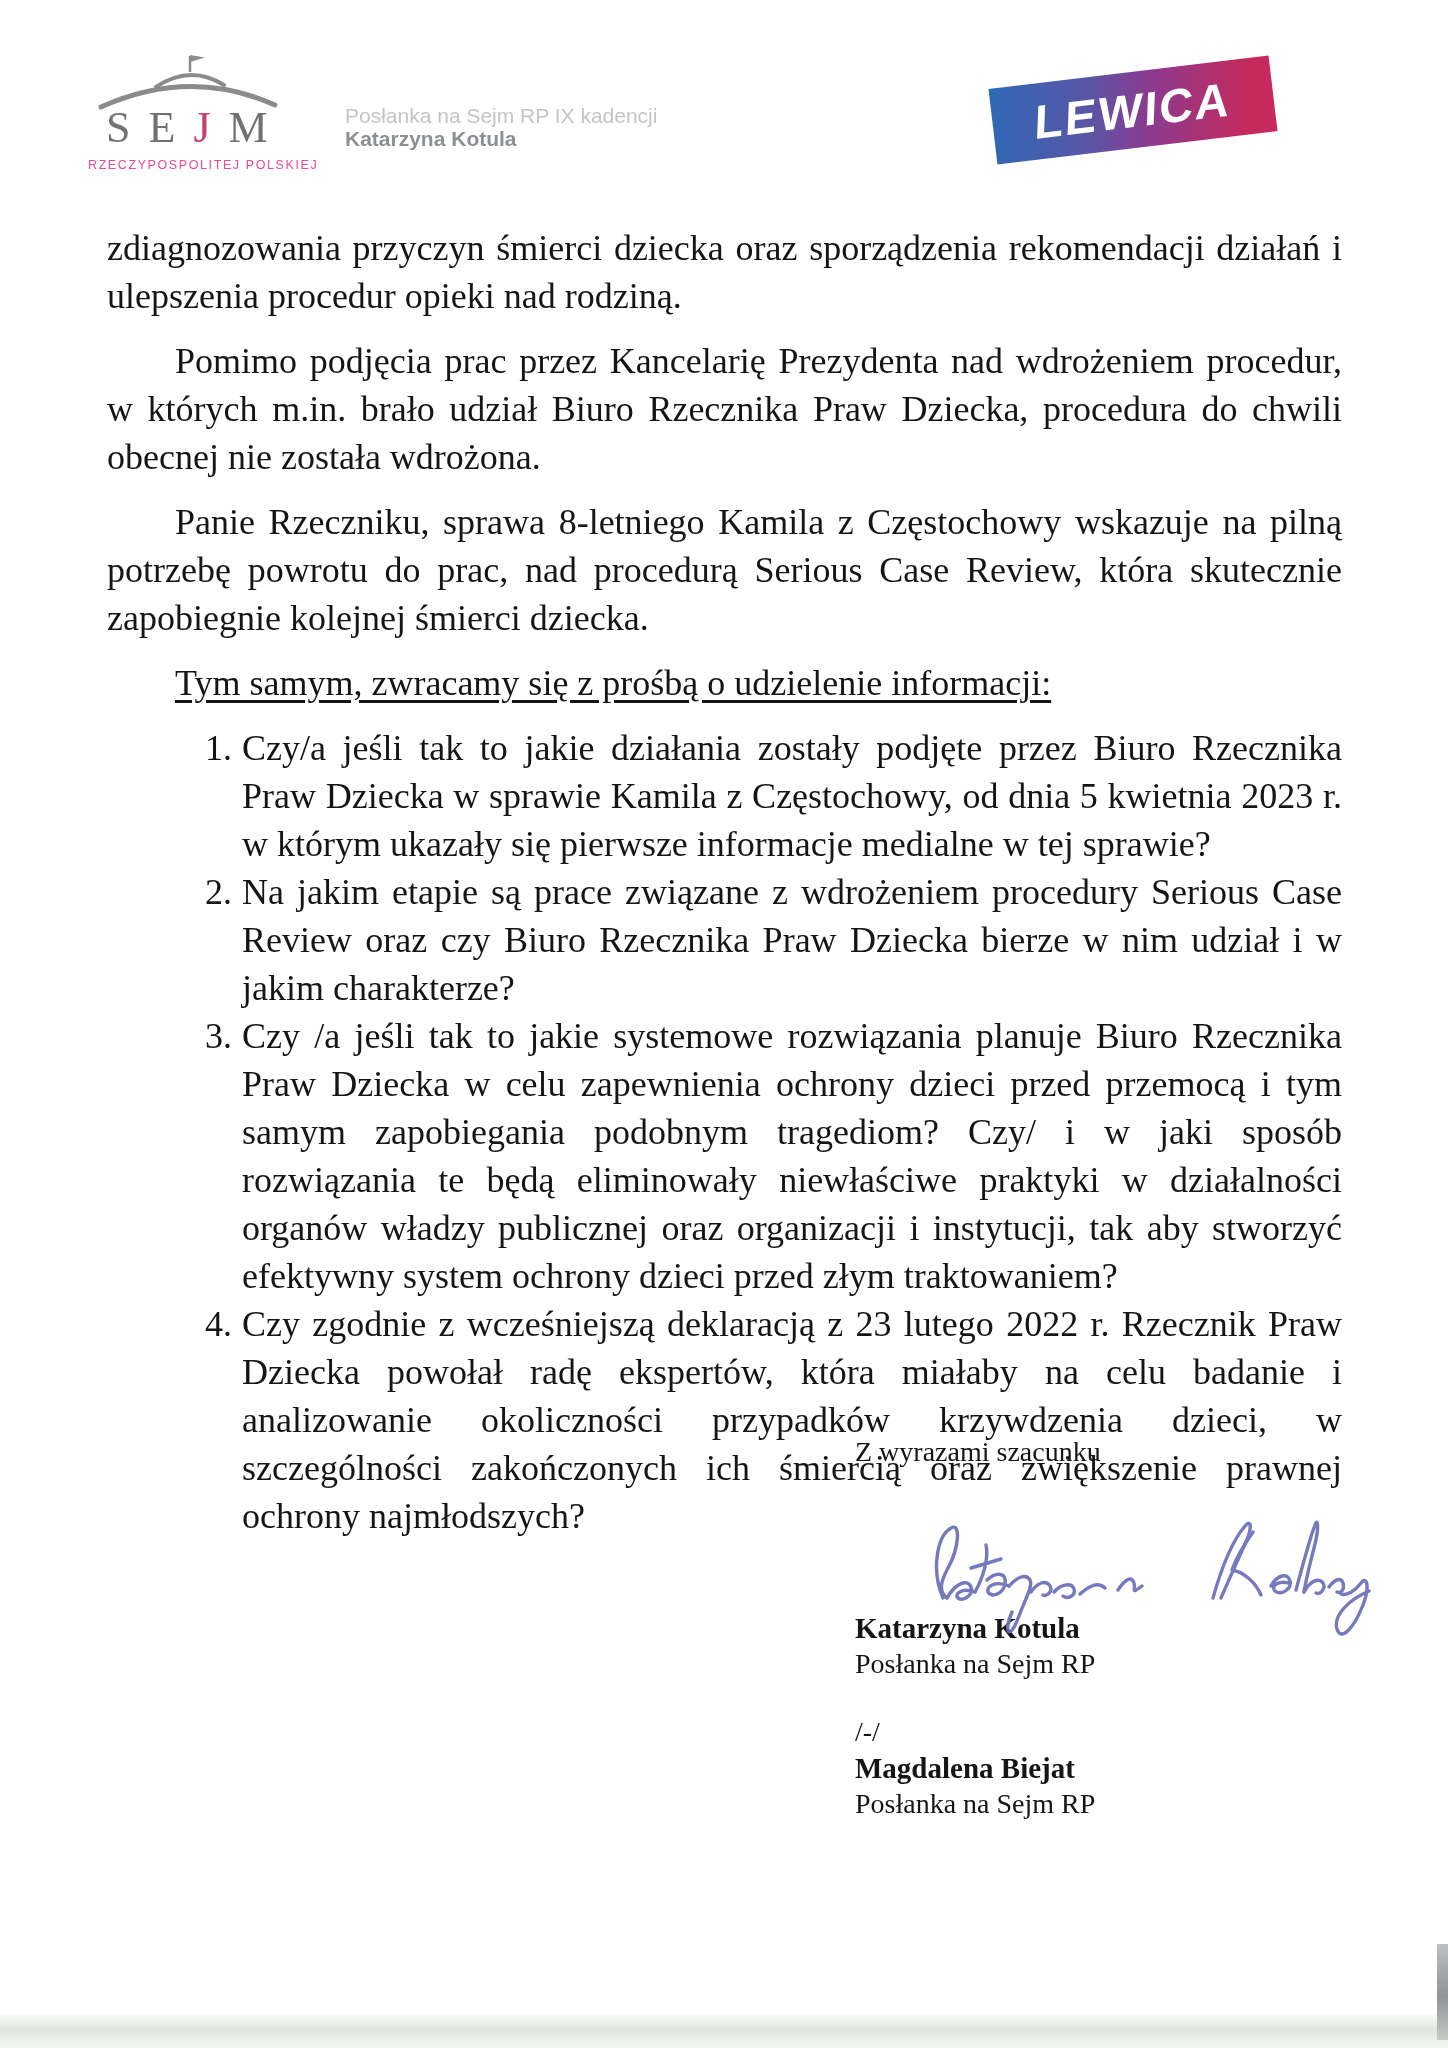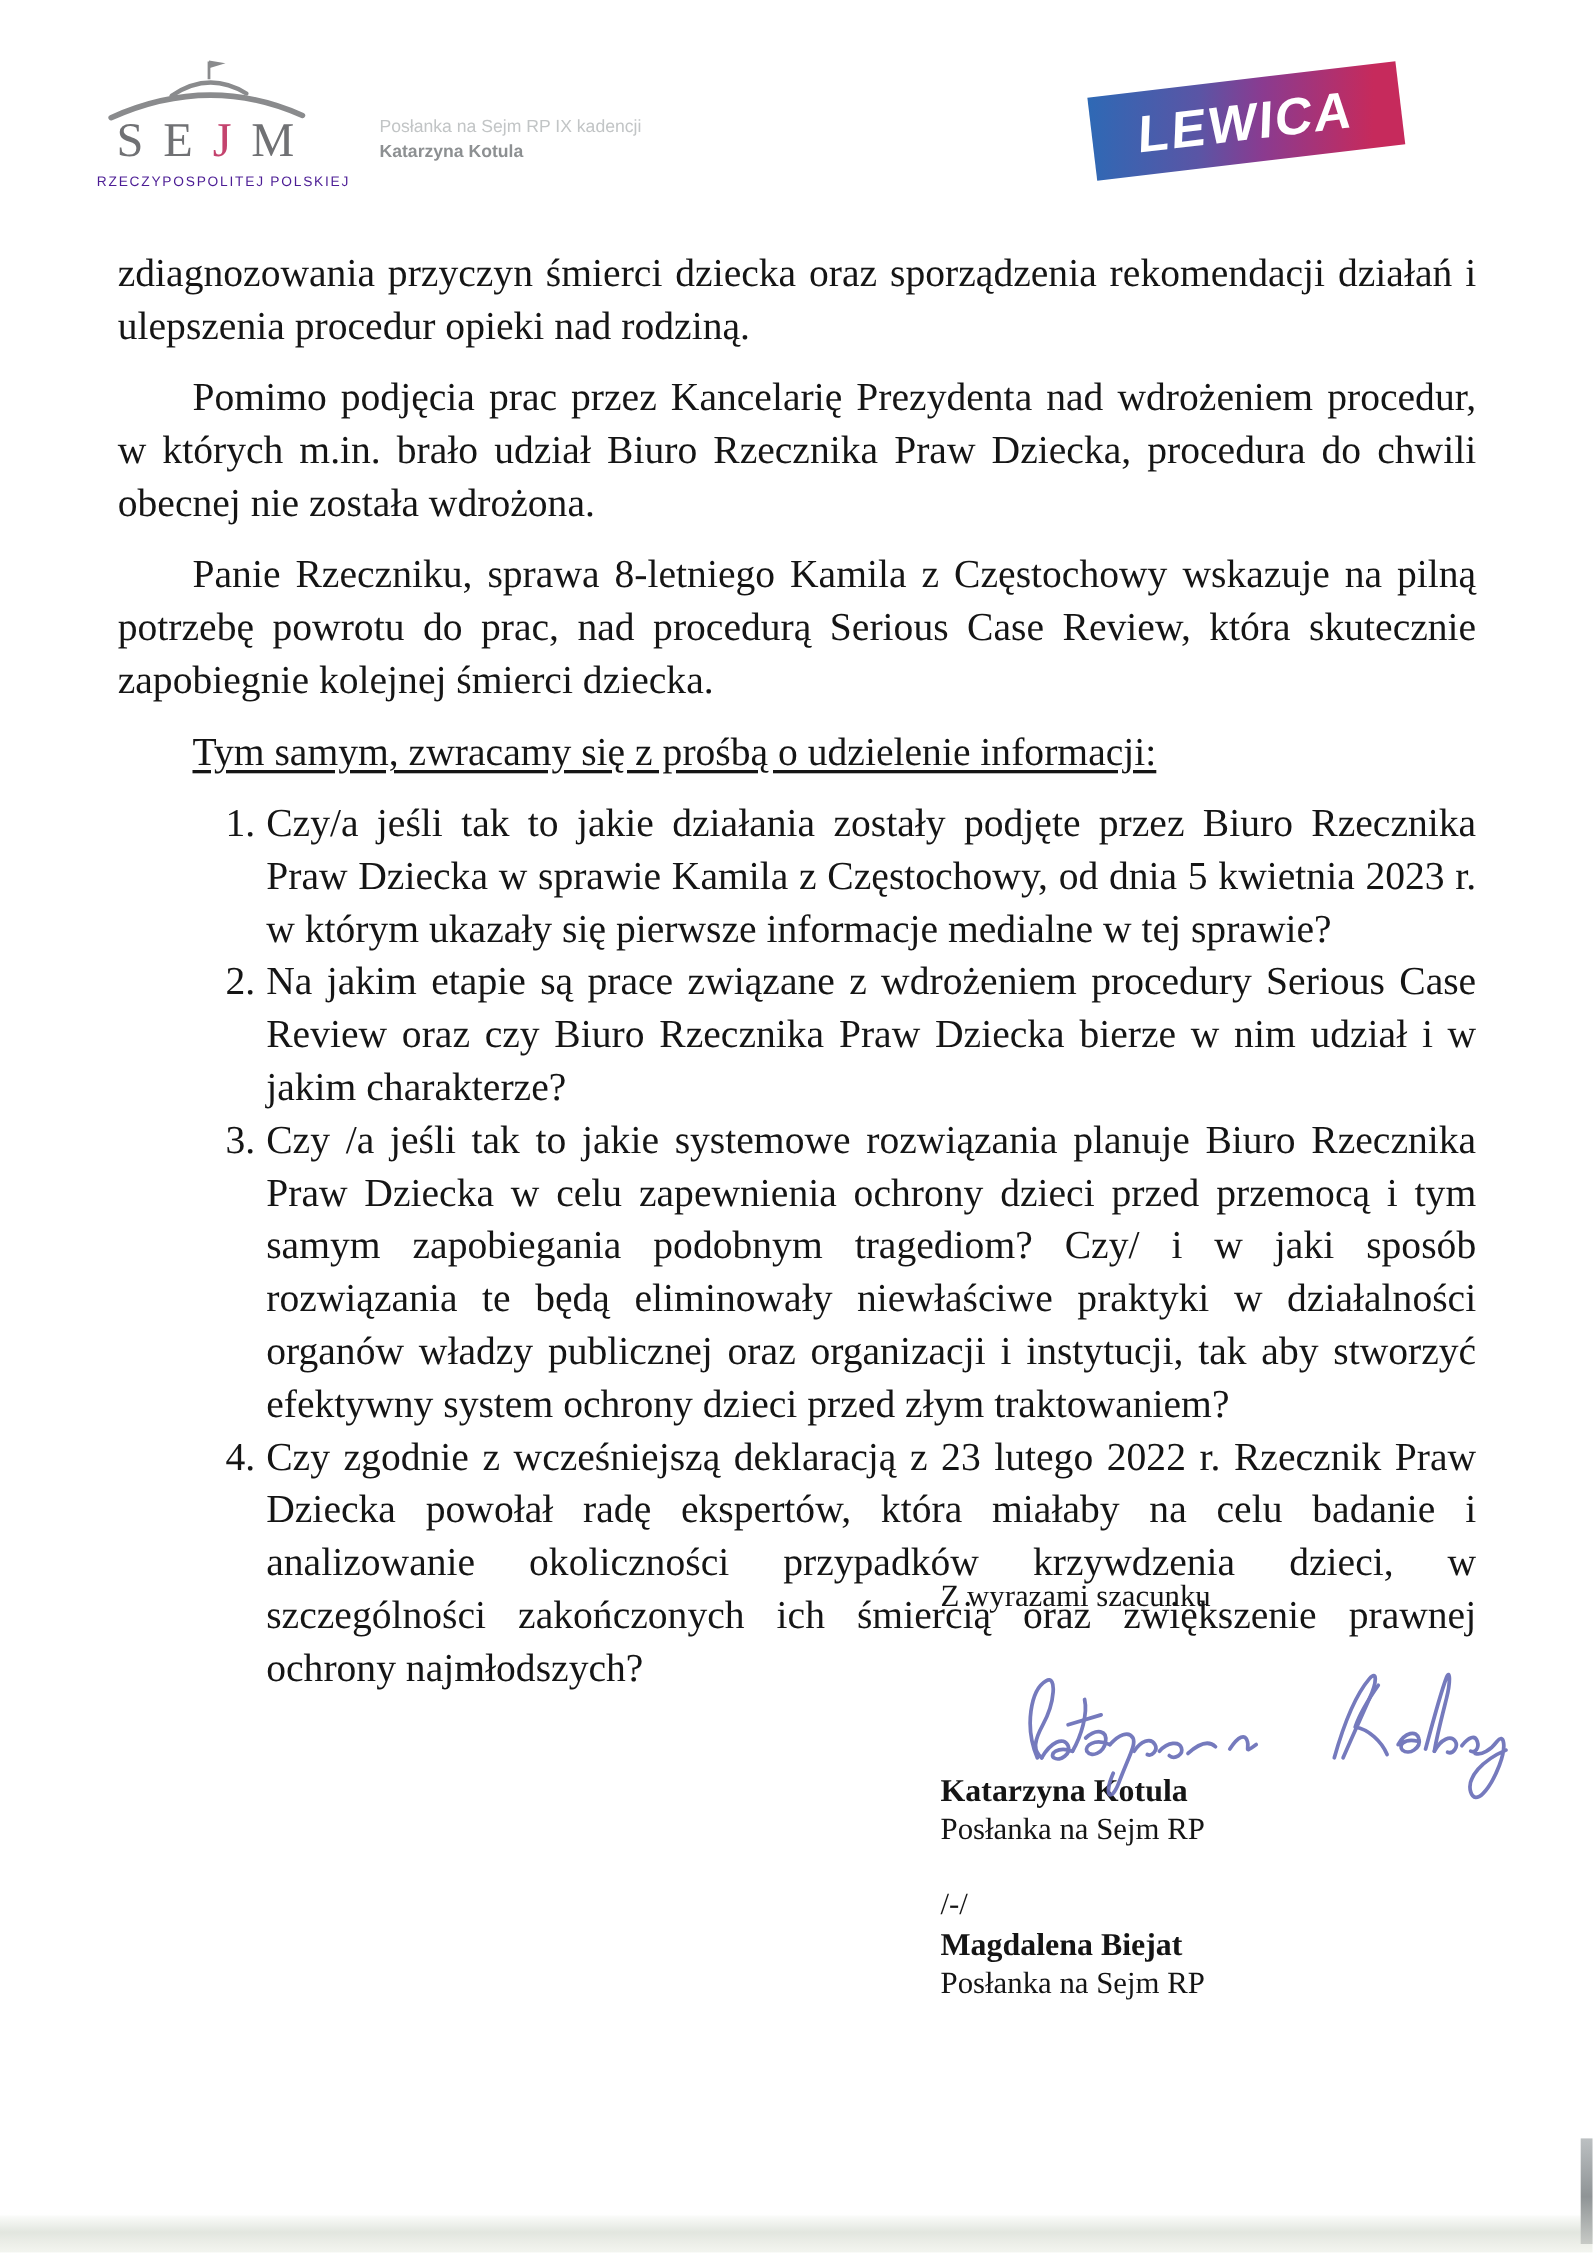--- a/index.html
+++ b/index.html
@@ -8,24 +8,24 @@
     overflow:hidden; font-family:"Liberation Serif", serif; color:#151515;
   }
 
   
   .sejm-logo { position:absolute; left:88px; top:50px; width:200px; text-align:left; }
   .sejm-dome { display:block; margin:0 auto; }
   .sejm-letters { margin-top:-6px; font-size:44px; font-weight:500;
     letter-spacing:18px; color:#707174; text-indent:18px; line-height:44px; }
   .sejm-letters .j { color:#c4436e; }
   .sejm-subtitle { margin-top:8px; font-family:"Liberation Sans", sans-serif;
-    font-size:12.5px; letter-spacing:1.6px; color:#4c1d95; white-space:nowrap; }
+    font-size:12.5px; letter-spacing:1.6px; color:#ec4899; white-space:nowrap; }
 
   .sender { position:absolute; left:345px; top:104px;
-    font-family:"Liberation Sans", sans-serif; font-size:16px; line-height:23px; }
+    font-family:"Liberation Sans", sans-serif; font-size:21px; line-height:23px; }
   .sender-role { color:#c2c5c6; }
   .sender-name { color:#8d9092; font-weight:bold; }
 
   .lewica { position:absolute; left:992px; top:72px; width:282px; height:76px;
     transform:rotate(-6.8deg);
     background:linear-gradient(97deg, #2e69b5 0%, #5a55a5 35%, #8a3b90 55%, #c62a5c 90%);
     display:flex; align-items:center; justify-content:center; }
   .lewica-label { font-family:"Liberation Sans", sans-serif; font-weight:bold;
     font-size:47px; color:#ffffff; letter-spacing:2px; transform:skewX(-9deg);
     line-height:1; }

